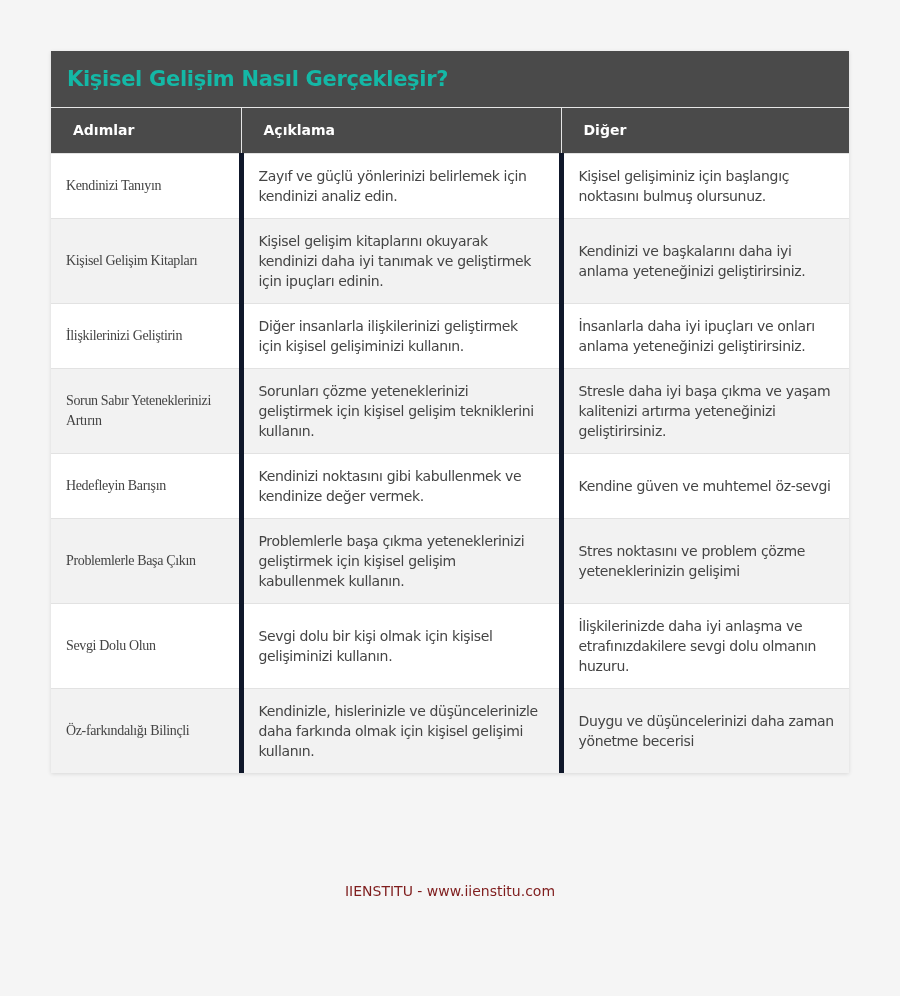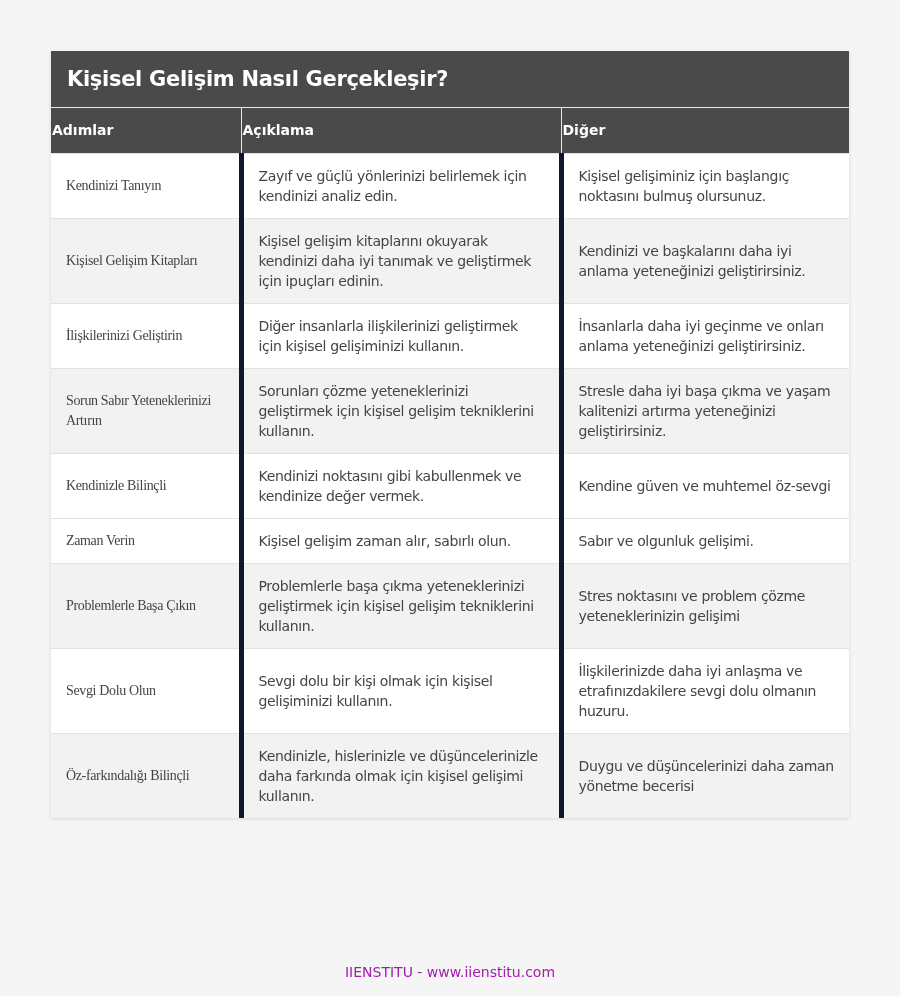--- a/index.html
+++ b/index.html
@@ -26,66 +26,66 @@
       background: #4a4a4a;
       height: 57px;
       display: flex;
       align-items: center;
       padding-left: 16px;
       border-bottom: 1px solid #e6e6e6;
       box-sizing: border-box;
     }
     .title-bar h1 {
       margin: 0;
-      color: #ffffff;
+      color: #14b8a6;
       font-size: 21px;
       font-weight: bold;
       letter-spacing: -0.3px;
     }
     table {
       border-collapse: collapse;
       width: 798px;
       table-layout: fixed;
     }
     col.c1 { width: 190px; }
     col.c2 { width: 320px; }
     col.c3 { width: 288px; }
     th {
       background: #4a4a4a;
       color: #ffffff;
       font-size: 14px;
       font-weight: bold;
       text-align: left;
       height: 45px;
-      padding: 0 1px;
+      padding: 0 22px;
       box-sizing: border-box;
       border-left: 1px solid #e6e6e6;
     }
     th:first-child { border-left: none; }
     td {
       font-size: 14px;
       line-height: 20px;
       padding: 12px 15px;
       vertical-align: middle;
       border-left: 5px solid #0f172a;
       border-top: 1px solid #e2e2e2;
       color: #444444;
       letter-spacing: -0.35px;
     }
     td:first-child { border-left: none; font-family: Liberation Serif, serif; }
     tr.even td { background: #f2f2f2; }
     tr.odd td { background: #ffffff; }
     .footer {
       position: absolute;
       left: 0;
-      top: 964px;
+      top: 883px;
       width: 900px;
       text-align: center;
       font-size: 14px;
-      color: #a21caf;
+      color: #7f1d1d;
     }
   </style>
 </head>
 <body>
 
 <div class="card">
   <div class="title-bar">
     <h1>Kişisel Gelişim Nasıl Gerçekleşir?</h1>
   </div>
   <table>
@@ -108,40 +108,35 @@
         <td>Kişisel gelişiminiz için başlangıç noktasını bulmuş olursunuz.</td>
       </tr>
       <tr class="even" style="height:85px">
         <td>Kişisel Gelişim Kitapları</td>
         <td>Kişisel gelişim kitaplarını okuyarak kendinizi daha iyi tanımak ve geliştirmek için ipuçları edinin.</td>
         <td>Kendinizi ve başkalarını daha iyi anlama yeteneğinizi geliştirirsiniz.</td>
       </tr>
       <tr class="odd" style="height:65px">
         <td>İlişkilerinizi Geliştirin</td>
         <td>Diğer insanlarla ilişkilerinizi geliştirmek için kişisel gelişiminizi kullanın.</td>
-        <td>İnsanlarla daha iyi geçinme ve onları anlama yeteneğinizi geliştirirsiniz.</td>
+        <td>İnsanlarla daha iyi ipuçları ve onları anlama yeteneğinizi geliştirirsiniz.</td>
       </tr>
       <tr class="even" style="height:85px">
         <td>Sorun Sabır Yeteneklerinizi Artırın</td>
         <td>Sorunları çözme yeteneklerinizi geliştirmek için kişisel gelişim tekniklerini kullanın.</td>
         <td>Stresle daha iyi başa çıkma ve yaşam kalitenizi artırma yeteneğinizi geliştirirsiniz.</td>
       </tr>
       <tr class="odd" style="height:65px">
-        <td>Kendinizle Bilinçli</td>
+        <td>Hedefleyin Barışın</td>
         <td>Kendinizi noktasını gibi kabullenmek ve kendinize değer vermek.</td>
         <td>Kendine güven ve muhtemel öz-sevgi</td>
       </tr>
-      <tr class="odd" style="height:45px">
-        <td>Zaman Verin</td>
-        <td>Kişisel gelişim zaman alır, sabırlı olun.</td>
-        <td>Sabır ve olgunluk gelişimi.</td>
-      </tr>
       <tr class="even" style="height:85px">
         <td>Problemlerle Başa Çıkın</td>
-        <td>Problemlerle başa çıkma yeteneklerinizi geliştirmek için kişisel gelişim tekniklerini kullanın.</td>
+        <td>Problemlerle başa çıkma yeteneklerinizi geliştirmek için kişisel gelişim kabullenmek kullanın.</td>
         <td>Stres noktasını ve problem çözme yeteneklerinizin gelişimi</td>
       </tr>
       <tr class="odd" style="height:85px">
         <td>Sevgi Dolu Olun</td>
         <td>Sevgi dolu bir kişi olmak için kişisel gelişiminizi kullanın.</td>
         <td>İlişkilerinizde daha iyi anlaşma ve etrafınızdakilere sevgi dolu olmanın huzuru.</td>
       </tr>
       <tr class="even" style="height:85px">
         <td>Öz-farkındalığı Bilinçli</td>
         <td>Kendinizle, hislerinizle ve düşüncelerinizle daha farkında olmak için kişisel gelişimi kullanın.</td>

